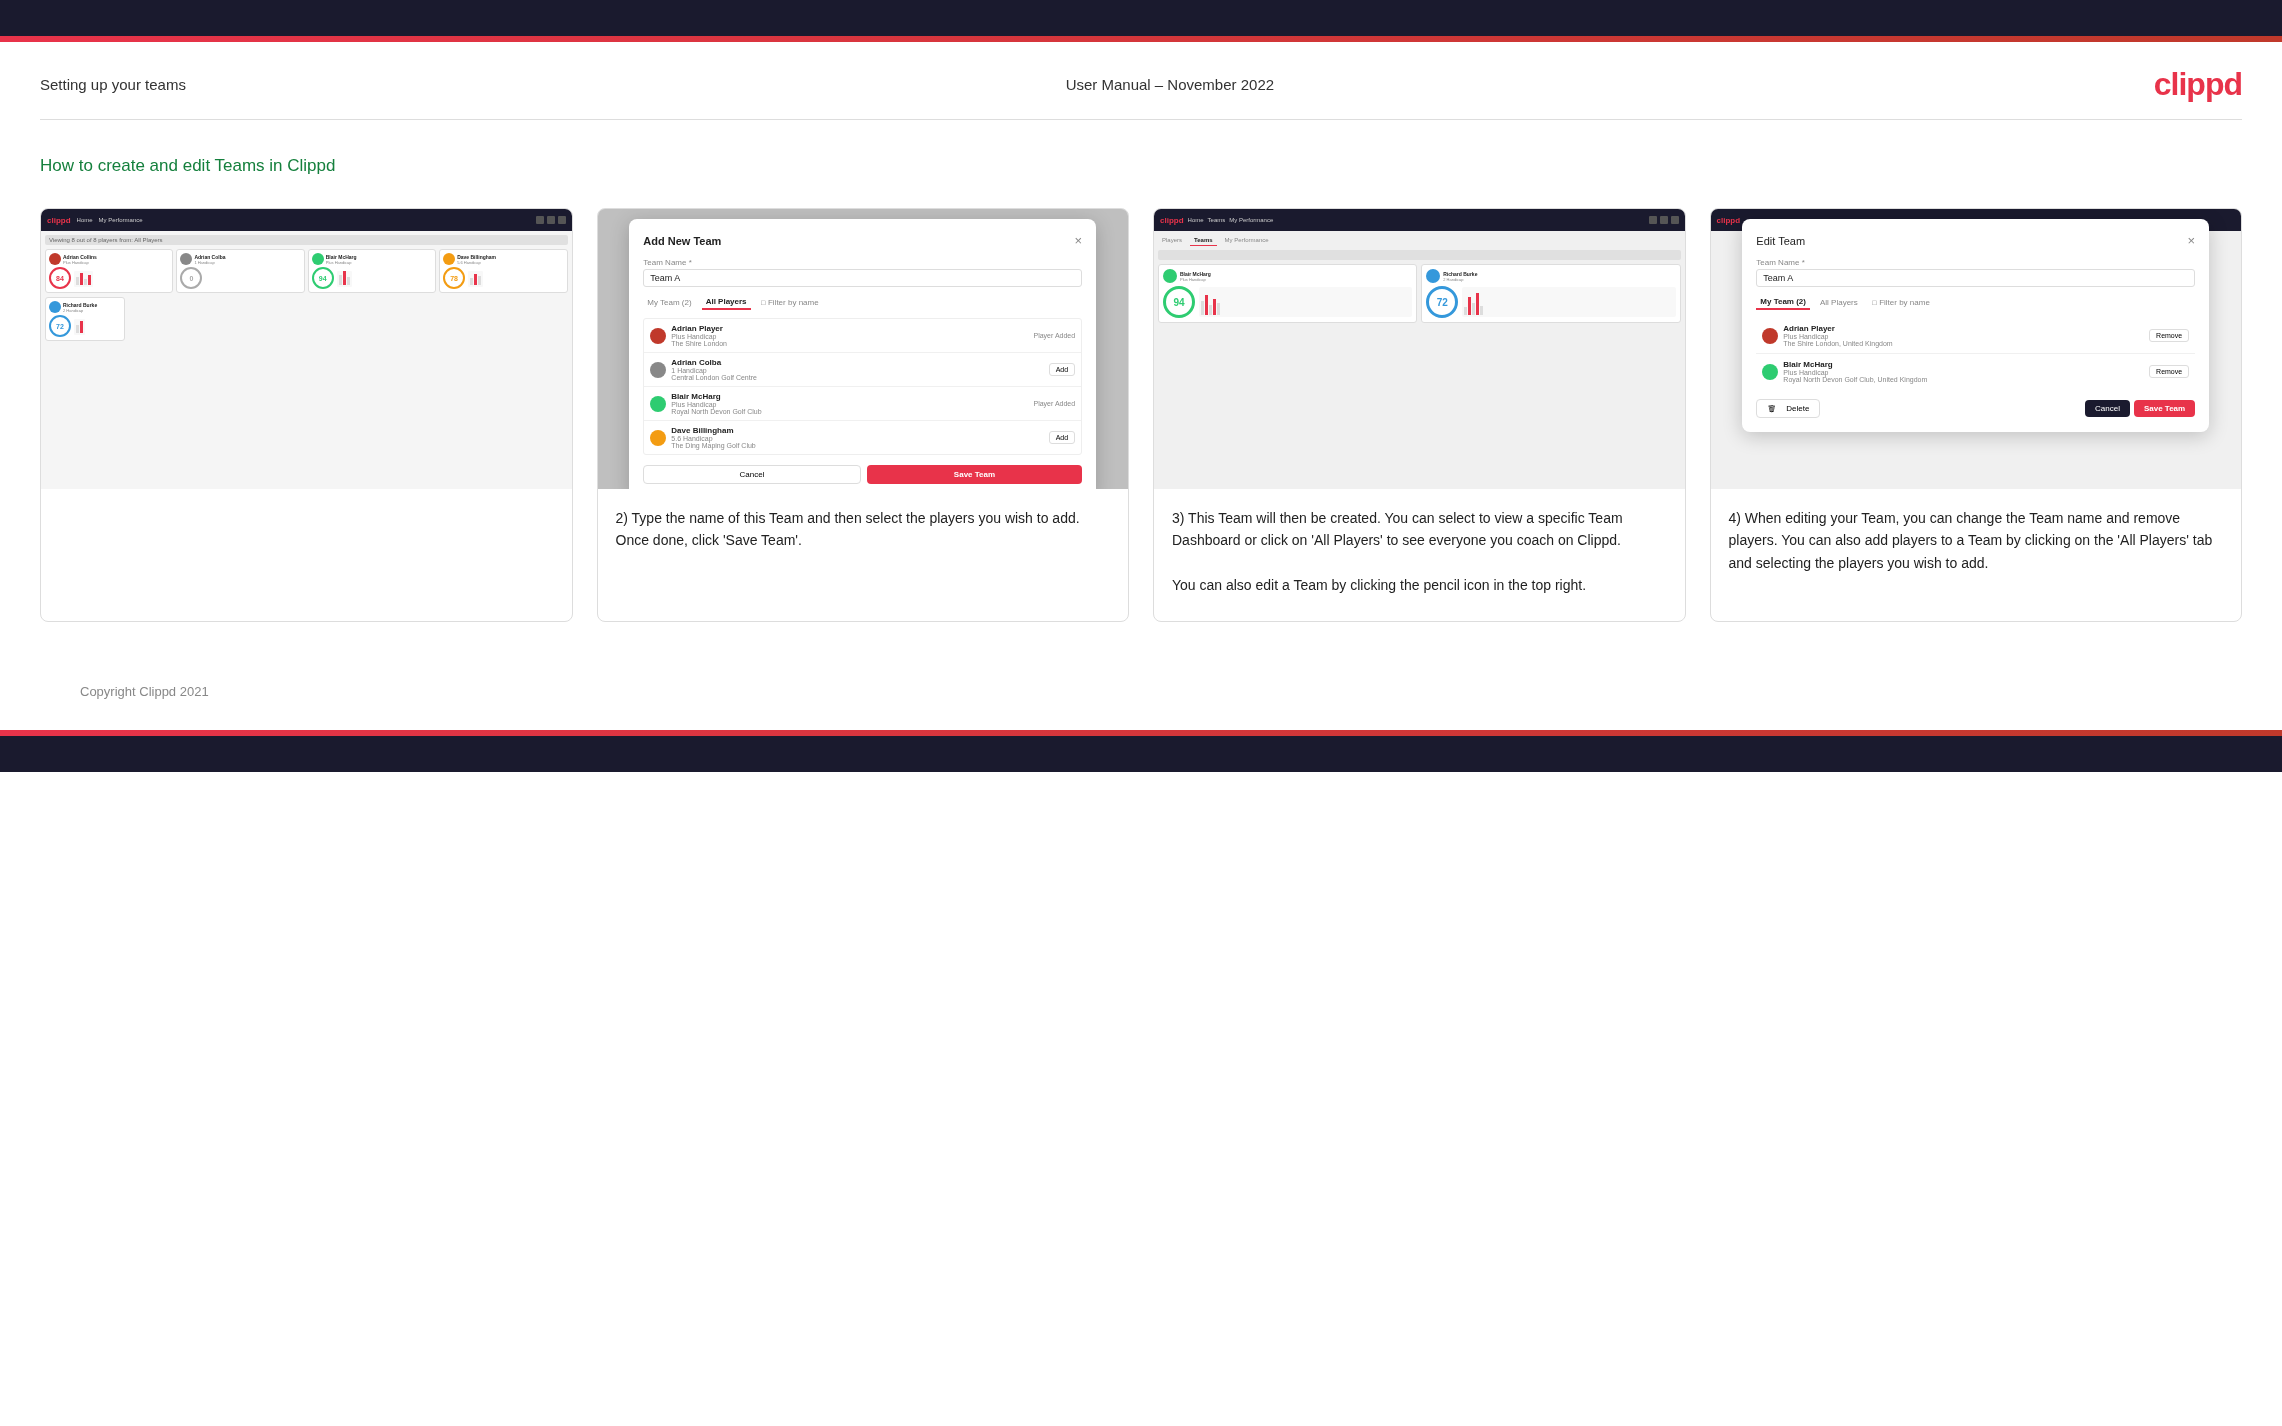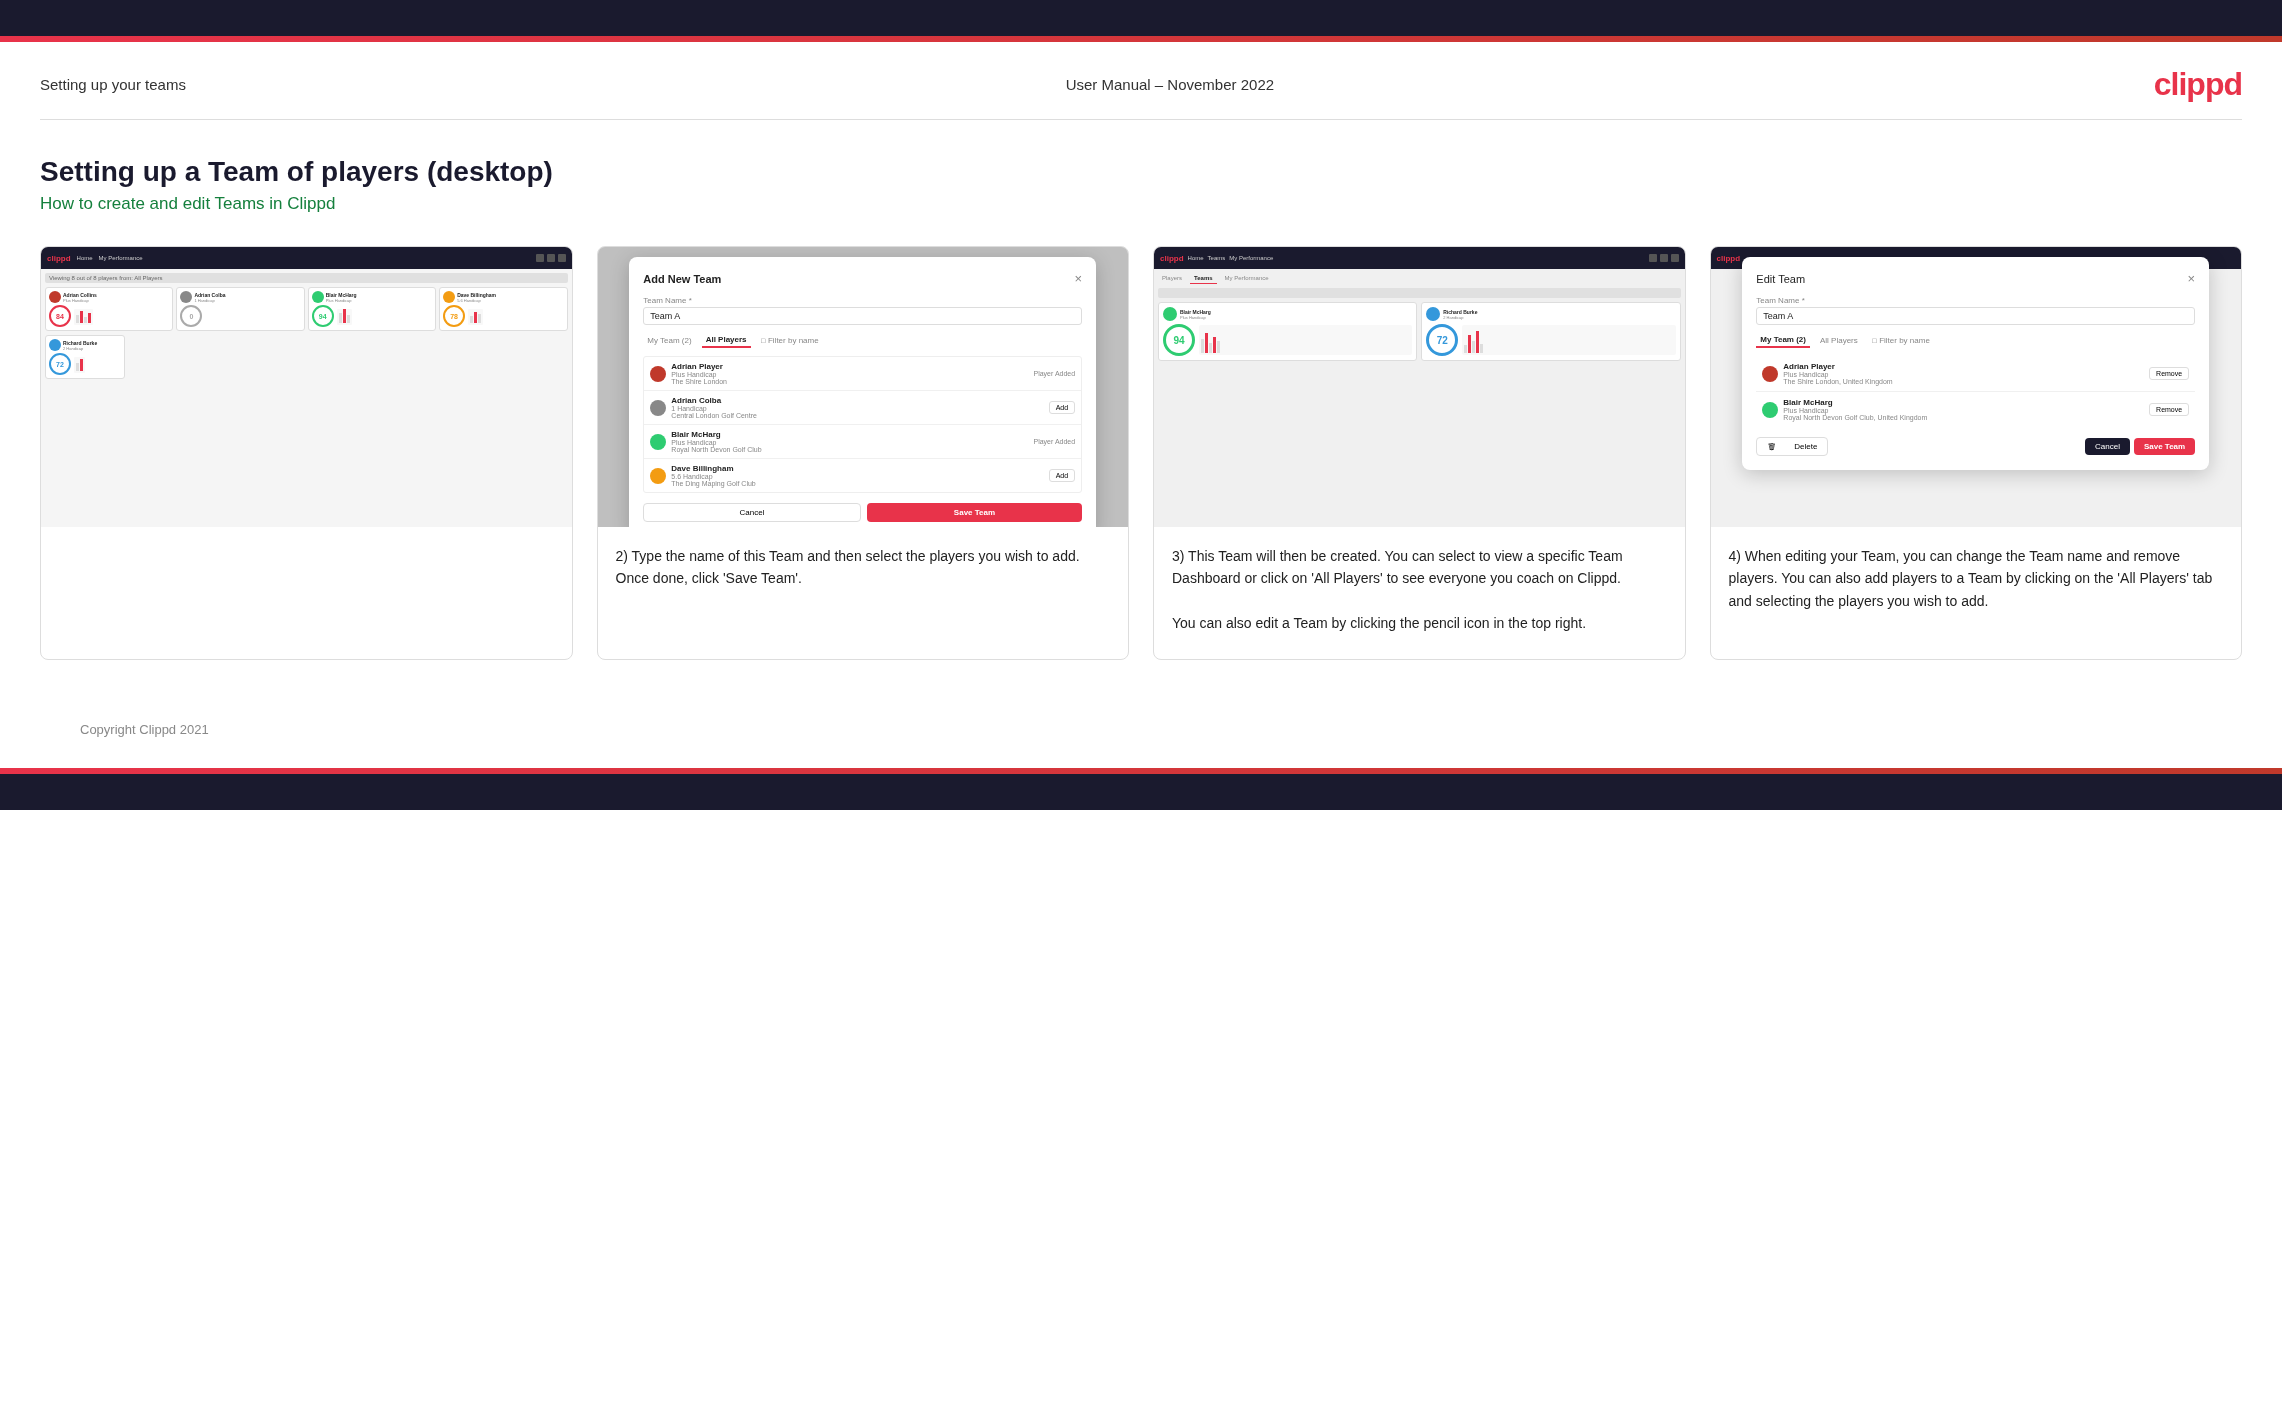--- a/index.html
+++ b/index.html
@@ -160,21 +160,21 @@
     .ss4-tabs { display: flex; gap: 6px; margin-bottom: 8px; align-items: center; }
     .ss4-tab { font-size: 8px; color: #888; padding: 2px 4px; }
     .ss4-tab-active { font-size: 8px; font-weight: 600; color: #222; border-bottom: 2px solid #e8334a; padding: 2px 4px; }
     .ss4-player { display: flex; align-items: center; padding: 6px 6px; border-bottom: 1px solid #f0f0f0; justify-content: space-between; }
     .ss4-player-info { display: flex; align-items: center; gap: 5px; }
     .ss4-player-avatar { width: 16px; height: 16px; border-radius: 50%; background: #888; }
     .ss4-player-name { font-size: 8px; font-weight: 600; }
     .ss4-player-detail { font-size: 7px; color: #888; }
     .ss4-remove-btn { background: #fff; border: 1px solid #ddd; border-radius: 3px; font-size: 7px; padding: 2px 6px; cursor: pointer; }
     .ss4-footer { display: flex; justify-content: space-between; margin-top: 10px; gap: 4px; align-items: center; }
-    .ss4-delete-btn { background: #fff; border: 1px solid #ddd; border-radius: 4px; font-size: 8px; padding: 4px 10px; cursor: pointer; display: flex; align-items: center; gap: 18px; }
+    .ss4-delete-btn { background: #fff; border: 1px solid #ddd; border-radius: 4px; font-size: 8px; padding: 4px 10px; cursor: pointer; display: flex; align-items: center; gap: 10px; }
     .ss4-cancel-btn { background: #1a1a2e; color: #fff; border: none; border-radius: 4px; font-size: 8px; padding: 4px 10px; cursor: pointer; }
     .ss4-save-btn { background: #e8334a; color: #fff; border: none; border-radius: 4px; font-size: 8px; padding: 4px 10px; cursor: pointer; font-weight: 600; }
     .score-84 { border-color: #e8334a; color: #e8334a; }
 
     .footer-text {
       font-size: 13px;
       color: #888;
       padding: 0 40px 20px 40px;
     }
 
@@ -253,21 +253,20 @@
 <div class="red-stripe"></div>
 
 <div class="header">
   <span class="header-left">Setting up your teams</span>
   <span class="header-center">User Manual – November 2022</span>
   <span class="header-logo">clippd</span>
 </div>
 <hr class="header-divider">
 
 <div class="main-content">
-  <h1 class="page-title">Setting up a Team of players (desktop)</h1>
   <p class="page-subtitle">How to create and edit Teams in Clippd</p>
 
   <div class="cards-grid">
 
     <div class="card">
       <div class="card-screenshot mini-dash">
 
         <div class="mini-nav">
           <span class="mini-logo">clippd</span>
           <div class="mini-nav-links">

